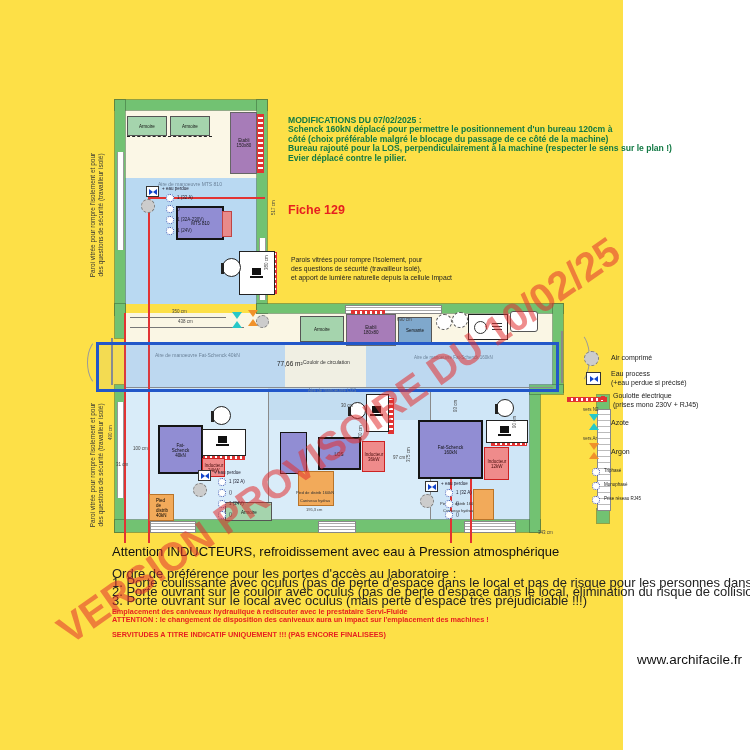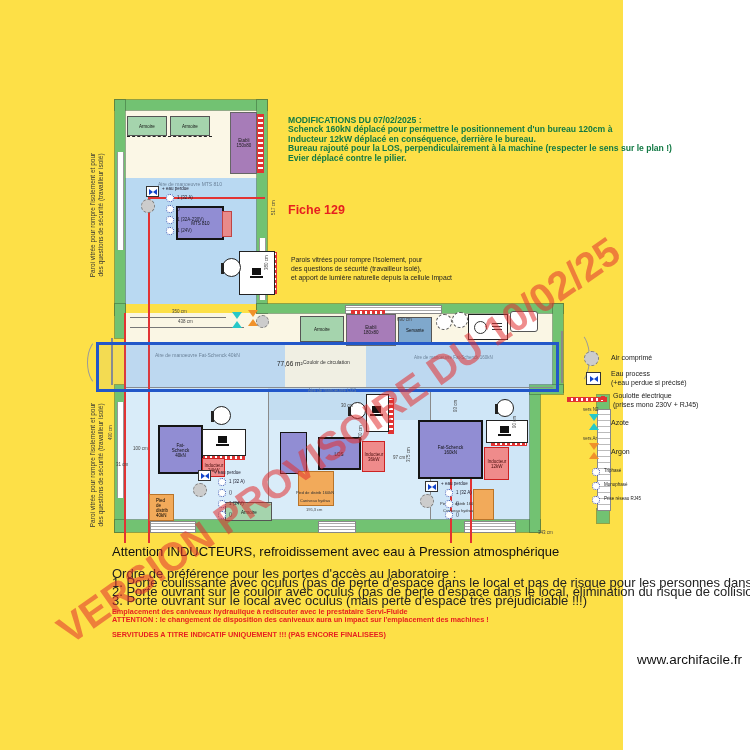--- a/index.html
+++ b/index.html
@@ -279,21 +279,21 @@
   </div>
   <div class="sidelabel" id="side2" style="left:2px;top:457px;">
     <div>Paroi vitrée pour rompre l'isolement et pour</div>
     <div>des questions de sécurité (travailleur isolé)</div>
   </div>
 
   <div id="mods">
     <div>MODIFICATIONS DU 07/02/2025 :</div>
     <div id="modlines">
         <div class="abs " style="position: relative;">Schenck 160kN déplacé pour permettre le positionnement d'un bureau 120cm à</div>
-        <div class="abs " style="position: relative;">Inducteur 12kW déplacé en conséquence, derrière le bureau.</div>
+        <div class="abs " style="position: relative;">côté (choix préférable malgré le blocage du passage de ce côté de la machine)</div>
         <div class="abs " style="position: relative;">Bureau rajouté pour la LOS, perpendiculairement à la machine (respecter le sens sur le plan !)</div>
         <div class="abs " style="position: relative;">Evier déplacé contre le pilier.</div>
       </div>
   </div>
 
   <div id="fiche">
     <div>Fiche 129</div>
   </div>
 
   <div id="paroi">

